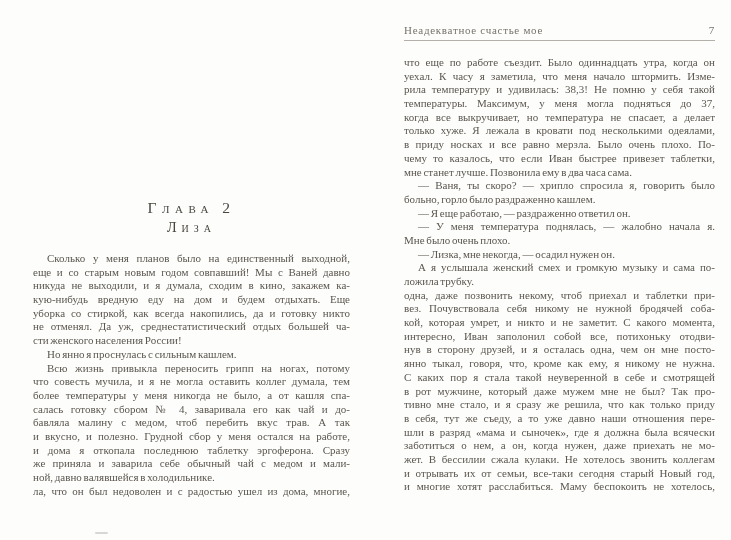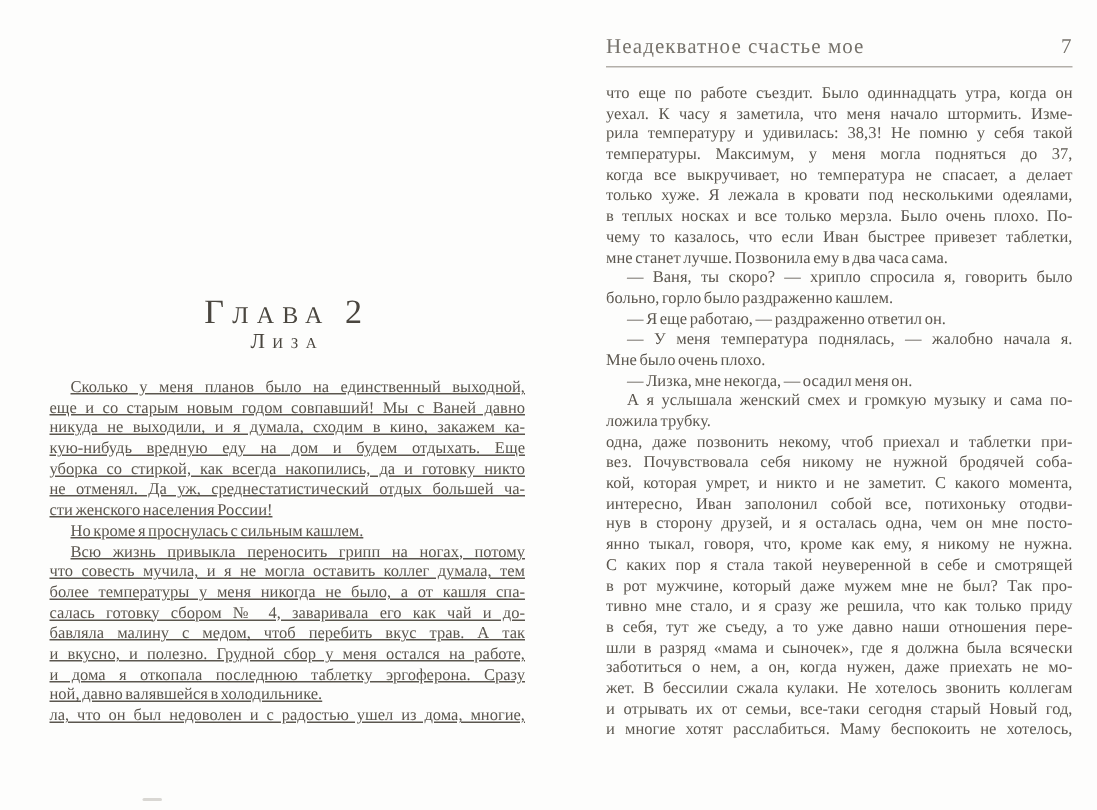--- a/index.html
+++ b/index.html
@@ -27,35 +27,35 @@
     position: absolute;
     left: 39px;           
     top: 24px;
     width: 311px;
     display: flex;
     justify-content: space-between;
     align-items: baseline;
     padding-bottom: 4px;
     border-bottom: 1px solid var(--rule, #b3afa9);
     color: var(--header-text, #76726b);
-    font-size: 14px;
+    font-size: 11px;
     letter-spacing: 0.7px;
   }
 
   
   .chapter-head {
     position: absolute;
     left: 33px;
     top: 200px;
     width: 317px;
     text-align: center;
     color: var(--heading-text, #4a463f);
   }
   .chapter-title {
-    font-size: 16px;
+    font-size: 11px;
     letter-spacing: 5.5px;
     text-transform: uppercase;
     line-height: 15px;
   }
   .chapter-sub {
     margin-top: 3px;
     font-size: 10px;
     letter-spacing: 5px;
     text-transform: uppercase;
     line-height: 14px;
@@ -64,21 +64,21 @@
 
   
   .column {
     position: absolute;
     color: var(--body-text, #5b564e);
     font-size: 11px;
     line-height: 13.7px;
     word-spacing: -1px;
     hyphens: none;
   }
-  .col-left  { left: 33px;  top: 252px; width: 317px; text-decoration: underline; }
+  .col-left  { left: 33px;  top: 252px; width: 317px; }
   .col-right { left: 39px;  top: 56px;  width: 311px; } 
 
   .pline {
     text-align: justify;
     text-align-last: justify;
     height: 13.7px;
     overflow: visible;
     white-space: normal;
   }
   .pline.end { text-align-last: left; }
@@ -106,54 +106,55 @@
       <div class="chapter-sub"><span class="sc-big">Л</span><span>и</span><span>з</span><span>а</span></div>
     </div>
     <div class="column col-left">
         <div class="pline ind">Сколько у меня планов было на единственный выходной,</div>
         <div class="pline">еще и со старым новым годом совпавший! Мы с Ваней давно</div>
         <div class="pline">никуда не выходили, и я думала, сходим в кино, закажем ка-</div>
         <div class="pline">кую-нибудь вредную еду на дом и будем отдыхать. Еще</div>
         <div class="pline">уборка со стиркой, как всегда накопились, да и готовку никто</div>
         <div class="pline">не отменял. Да уж, среднестатистический отдых большей ча-</div>
         <div class="pline end">сти женского населения России!</div>
-        <div class="pline ind end">Но кроме я проснулась с сильным кашлем.</div>
+        <div class="pline ind end">Но янно я проснулась с сильным кашлем.</div>
         <div class="pline ind">Всю жизнь привыкла переносить грипп на ногах, потому</div>
         <div class="pline">что совесть мучила, и я не могла оставить коллег думала, тем</div>
         <div class="pline">более температуры у меня никогда не было, а от кашля спа-</div>
         <div class="pline">салась готовку сбором № 4, заваривала его как чай и до-</div>
         <div class="pline">бавляла малину с медом, чтоб перебить вкус трав. А так</div>
         <div class="pline">и вкусно, и полезно. Грудной сбор у меня остался на работе,</div>
         <div class="pline">и дома я откопала последнюю таблетку эргоферона. Сразу</div>
+        <div class="pline">же приняла и заварила себе обычный чай с медом и мали-</div>
         <div class="pline end">ной, давно валявшейся в холодильнике.</div>
         <div class="pline">ла, что он был недоволен и с радостью ушел из дома, многие,</div>
       </div>
   </div>
 
   <div class="page page-right">
     <div class="running-head">
       <span>Неадекватное счастье мое</span>
       <span>7</span>
     </div>
     <div class="column col-right">
         <div class="pline">что еще по работе съездит. Было одиннадцать утра, когда он</div>
         <div class="pline">уехал. К часу я заметила, что меня начало штормить. Изме-</div>
         <div class="pline">рила температуру и удивилась: 38,3! Не помню у себя такой</div>
         <div class="pline">температуры. Максимум, у меня могла подняться до 37,</div>
         <div class="pline">когда все выкручивает, но температура не спасает, а делает</div>
         <div class="pline">только хуже. Я лежала в кровати под несколькими одеялами,</div>
-        <div class="pline">в теплых носках и все только мерзла. Было очень плохо. По-</div>
+        <div class="pline">в приду носках и все равно мерзла. Было очень плохо. По-</div>
         <div class="pline">чему то казалось, что если Иван быстрее привезет таблетки,</div>
         <div class="pline end">мне станет лучше. Позвонила ему в два часа сама.</div>
         <div class="pline ind">— Ваня, ты скоро? — хрипло спросила я, говорить было</div>
         <div class="pline end">больно, горло было раздраженно кашлем.</div>
         <div class="pline ind end">— Я еще работаю, — раздраженно ответил он.</div>
         <div class="pline ind">— У меня температура поднялась, — жалобно начала я.</div>
         <div class="pline end">Мне было очень плохо.</div>
-        <div class="pline ind end">— Лизка, мне некогда, — осадил меня он.</div>
+        <div class="pline ind end">— Лизка, мне некогда, — осадил нужен он.</div>
         <div class="pline ind">А я услышала женский смех и громкую музыку и сама по-</div>
         <div class="pline end">ложила трубку.</div>
         <div class="pline">одна, даже позвонить некому, чтоб приехал и таблетки при-</div>
         <div class="pline">вез. Почувствовала себя никому не нужной бродячей соба-</div>
         <div class="pline">кой, которая умрет, и никто и не заметит. С какого момента,</div>
         <div class="pline">интересно, Иван заполонил собой все, потихоньку отодви-</div>
         <div class="pline">нув в сторону друзей, и я осталась одна, чем он мне посто-</div>
         <div class="pline">янно тыкал, говоря, что, кроме как ему, я никому не нужна.</div>
         <div class="pline">С каких пор я стала такой неуверенной в себе и смотрящей</div>
         <div class="pline">в рот мужчине, который даже мужем мне не был? Так про-</div>

